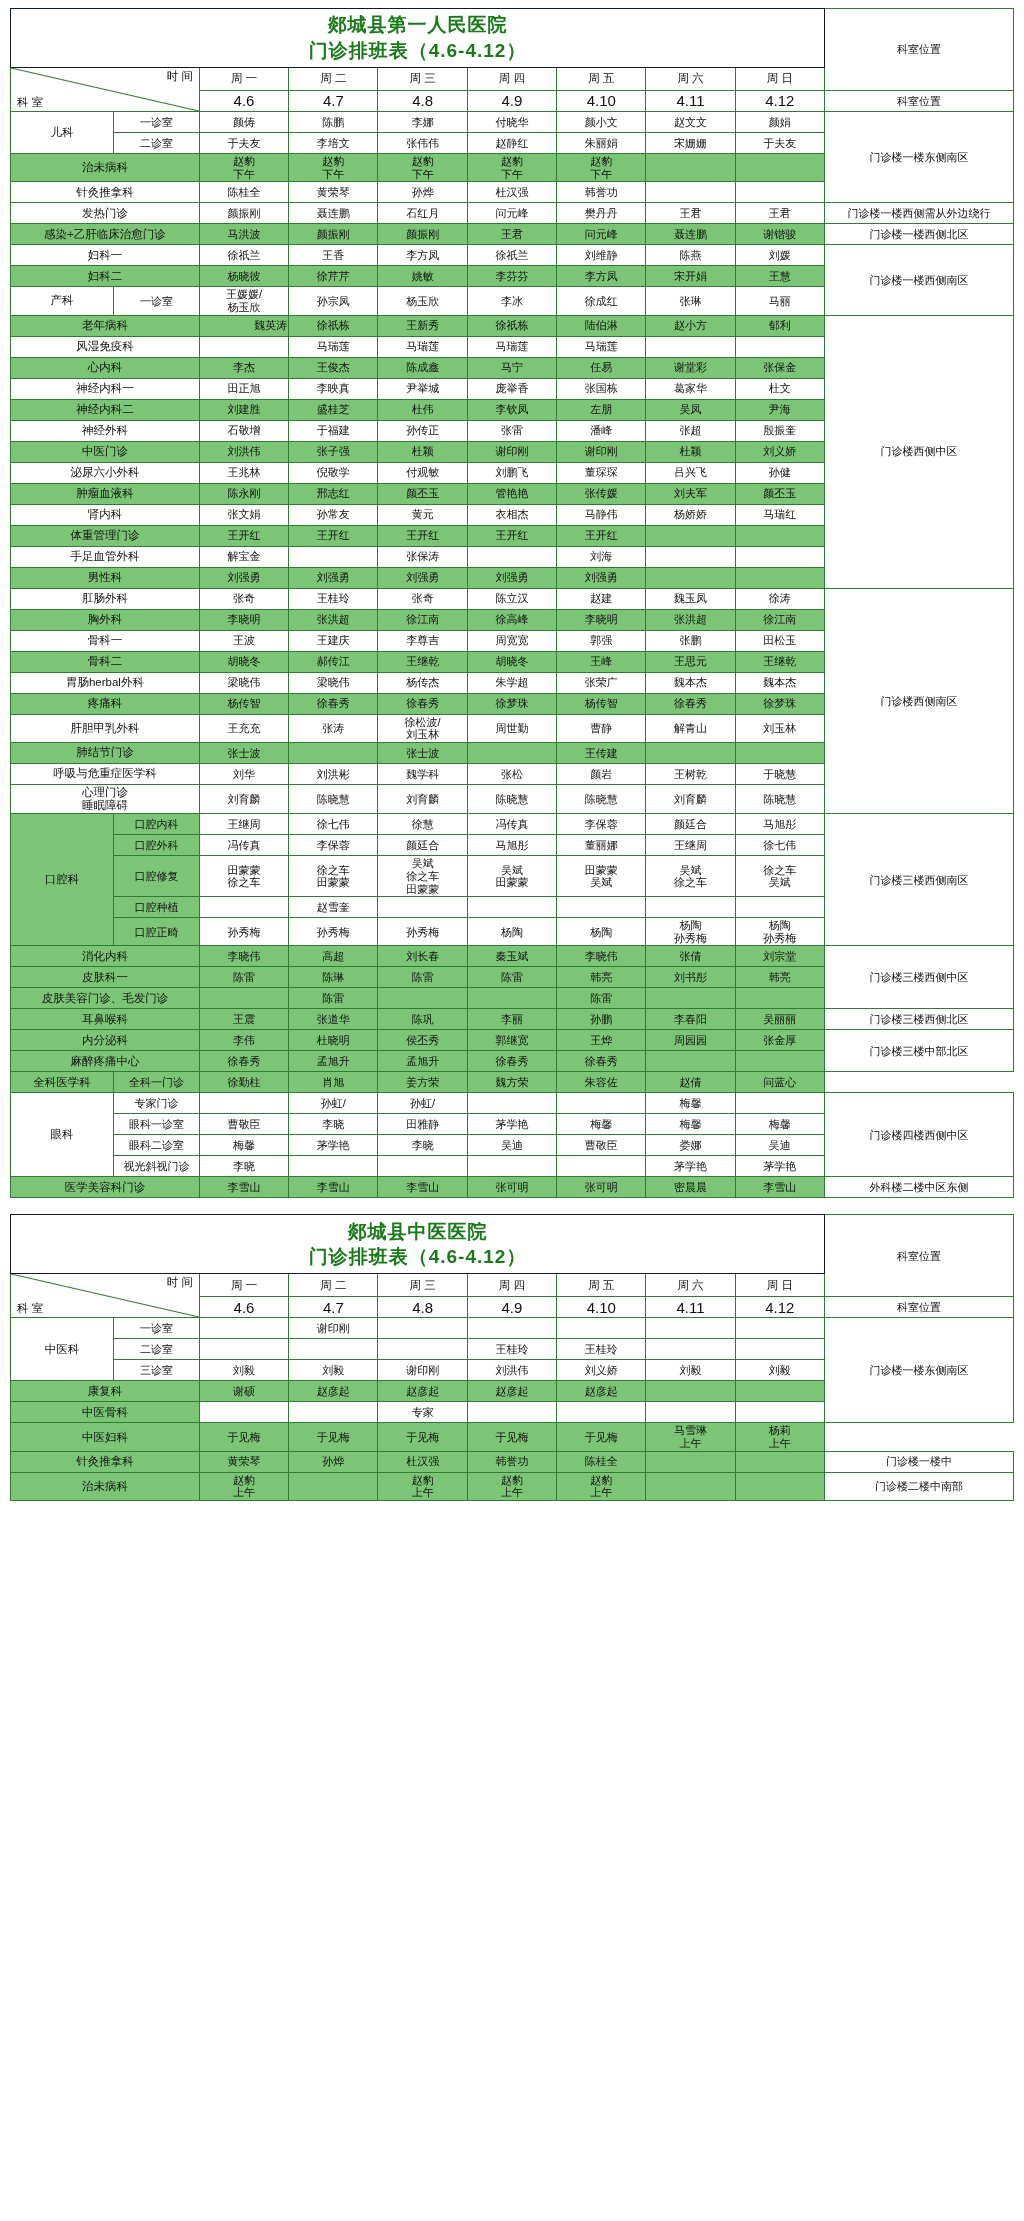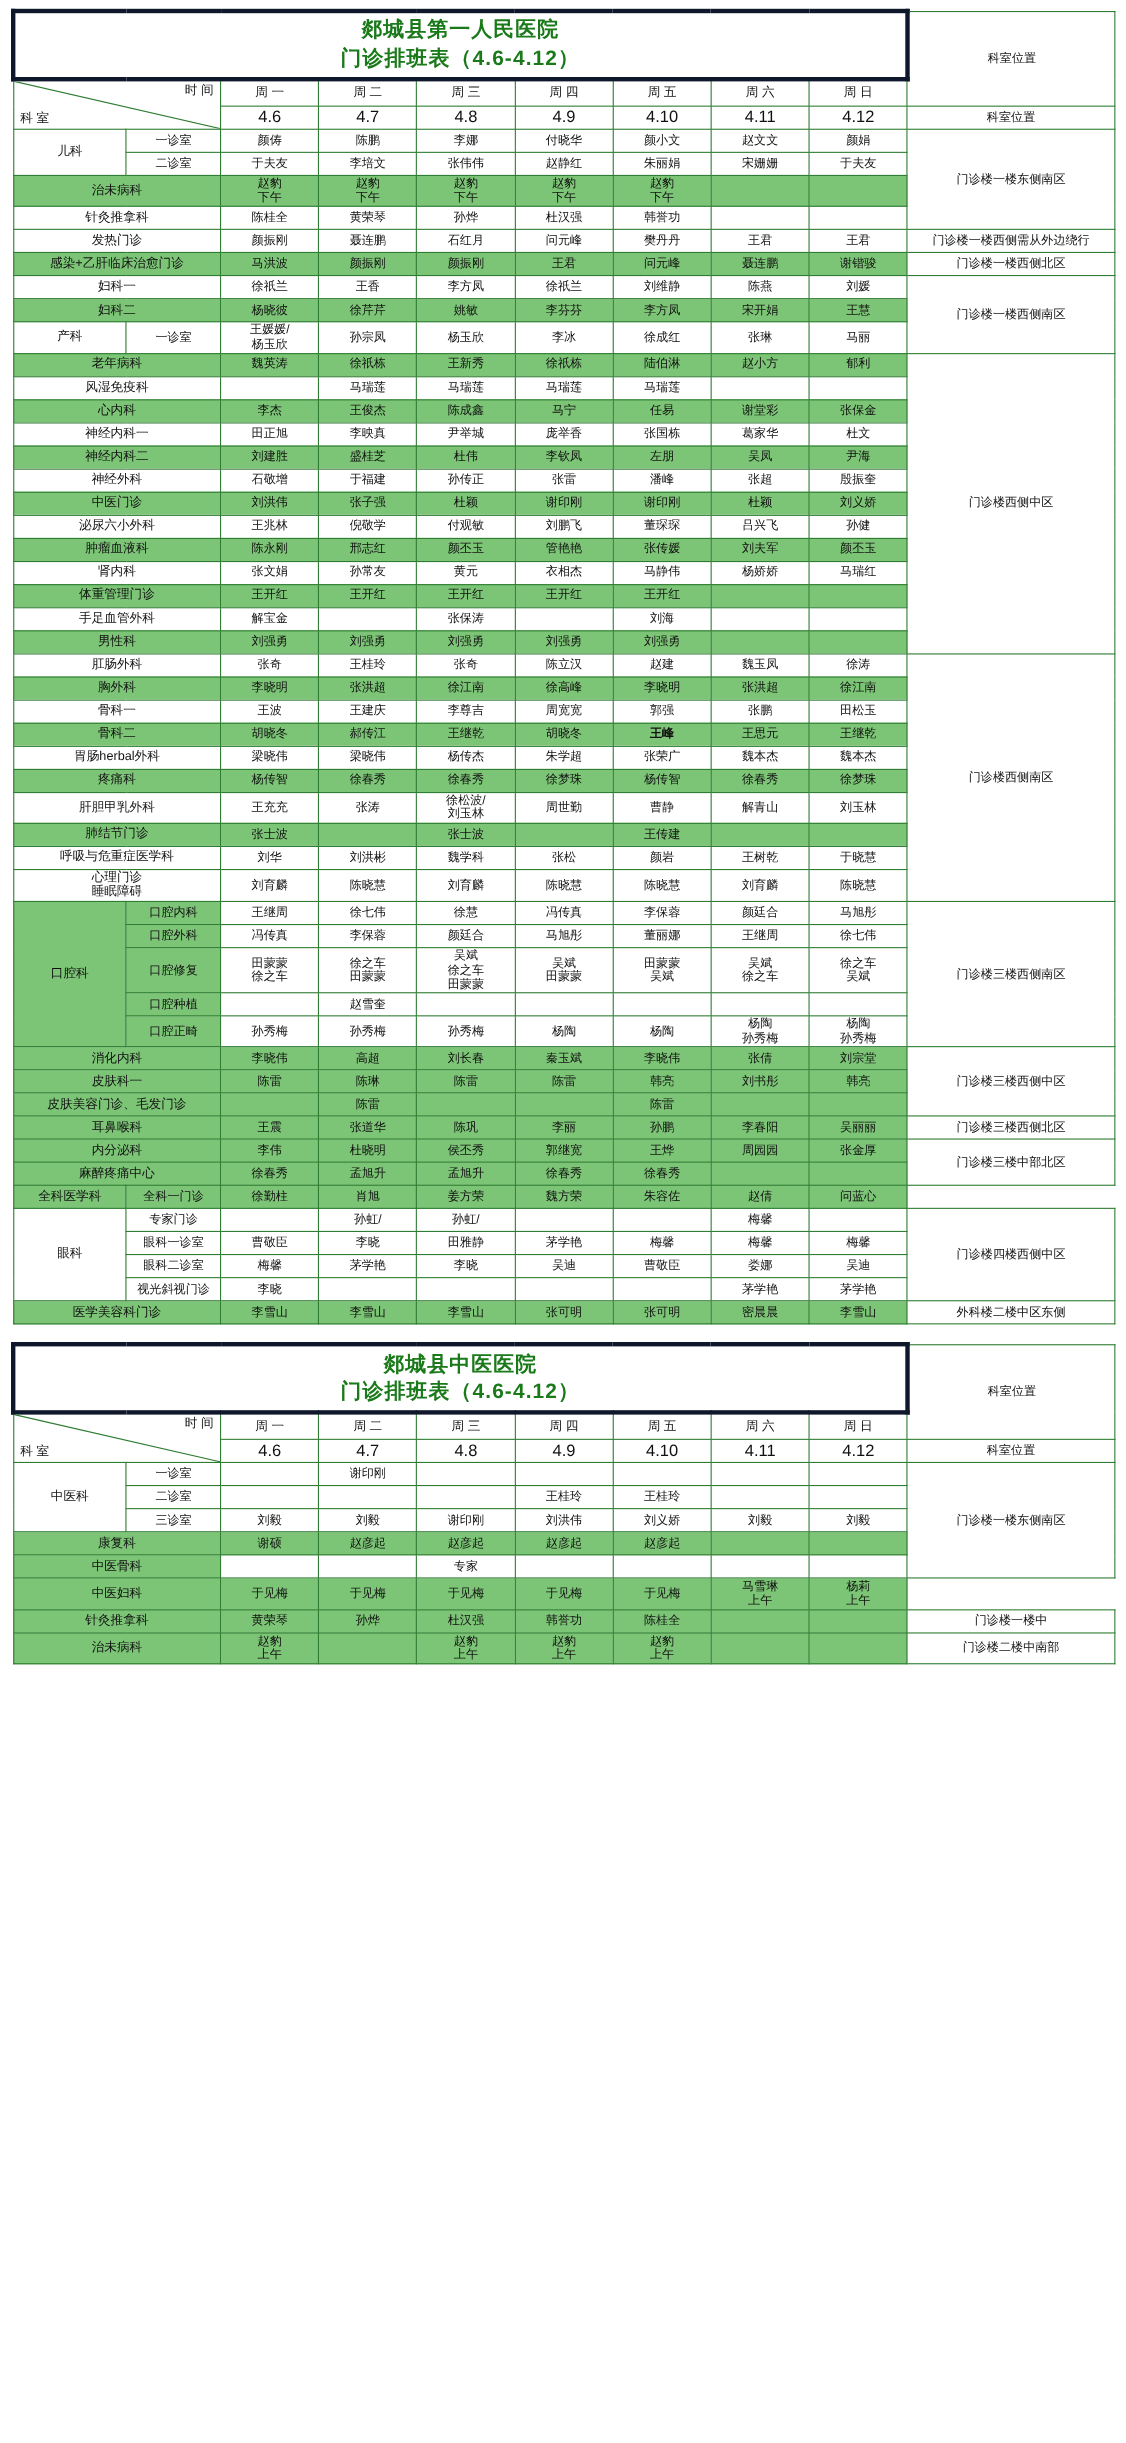--- a/index.html
+++ b/index.html
@@ -12,21 +12,21 @@
   .green{background:#7cc576;}
   .white{background:#ffffff;}
   .dept{font-size:11.5px;}
   .loc{font-size:11px;}
   .hdr-day{font-size:11.5px;font-weight:normal;}
   .hdr-date{font-size:15px;}
   .corner{position:relative;height:40px;padding:0;}
   .corner .sl{position:absolute;left:0;top:0;width:100%;height:100%;}
   .corner .t1{position:absolute;right:6px;top:2px;font-size:11.5px;}
   .corner .t2{position:absolute;left:6px;bottom:2px;font-size:11.5px;}
-  .title-cell{border:4px solid #0f172a;}
+  .title-cell{border:1px solid #0f172a;}
   .tblwrap{margin-top:4px;}
   .hdrrow td{height:20px;}
 </style>
 </head>
 <body>
 
 <div class="page">
 
   <table>
     <colgroup>
@@ -172,21 +172,21 @@
 杨玉欣</td>
           <td class="white" style="white-space: pre-line;">孙宗凤</td>
           <td class="white" style="white-space: pre-line;">杨玉欣</td>
           <td class="white" style="white-space: pre-line;">李冰</td>
           <td class="white" style="white-space: pre-line;">徐成红</td>
           <td class="white" style="white-space: pre-line;">张琳</td>
           <td class="white" style="white-space: pre-line;">马丽</td>
         </tr>
         <tr>
           <td class="dept green" colspan="2" style="white-space: pre-line;">老年病科</td>
-          <td class="green" style="white-space: pre-line;">魏英涛</td>
+          <td class="green" style="white-space: pre-line; text-align: right;">魏英涛</td>
           <td class="green" style="white-space: pre-line;">徐祇栋</td>
           <td class="green" style="white-space: pre-line;">王新秀</td>
           <td class="green" style="white-space: pre-line;">徐祇栋</td>
           <td class="green" style="white-space: pre-line;">陆伯淋</td>
           <td class="green" style="white-space: pre-line;">赵小方</td>
           <td class="green" style="white-space: pre-line;">郁利</td>
           <td class="loc white" rowspan="13">门诊楼西侧中区</td>
         </tr>
         <tr>
           <td class="dept white" colspan="2" style="white-space: pre-line;">风湿免疫科</td>
@@ -338,21 +338,21 @@
           <td class="white" style="white-space: pre-line;">郭强</td>
           <td class="white" style="white-space: pre-line;">张鹏</td>
           <td class="white" style="white-space: pre-line;">田松玉</td>
         </tr>
         <tr>
           <td class="dept green" colspan="2" style="white-space: pre-line;">骨科二</td>
           <td class="green" style="white-space: pre-line;">胡晓冬</td>
           <td class="green" style="white-space: pre-line;">郝传江</td>
           <td class="green" style="white-space: pre-line;">王继乾</td>
           <td class="green" style="white-space: pre-line;">胡晓冬</td>
-          <td class="green" style="white-space: pre-line; font-weight: bold;">王峰</td>
+          <td class="green" style="white-space: pre-line;">王峰</td>
           <td class="green" style="white-space: pre-line;">王思元</td>
           <td class="green" style="white-space: pre-line;">王继乾</td>
         </tr>
         <tr>
           <td class="dept white" colspan="2" style="white-space: pre-line;">胃肠herbal外科</td>
           <td class="white" style="white-space: pre-line;">梁晓伟</td>
           <td class="white" style="white-space: pre-line;">梁晓伟</td>
           <td class="white" style="white-space: pre-line;">杨传杰</td>
           <td class="white" style="white-space: pre-line;">朱学超</td>
           <td class="white" style="white-space: pre-line;">张荣广</td>

